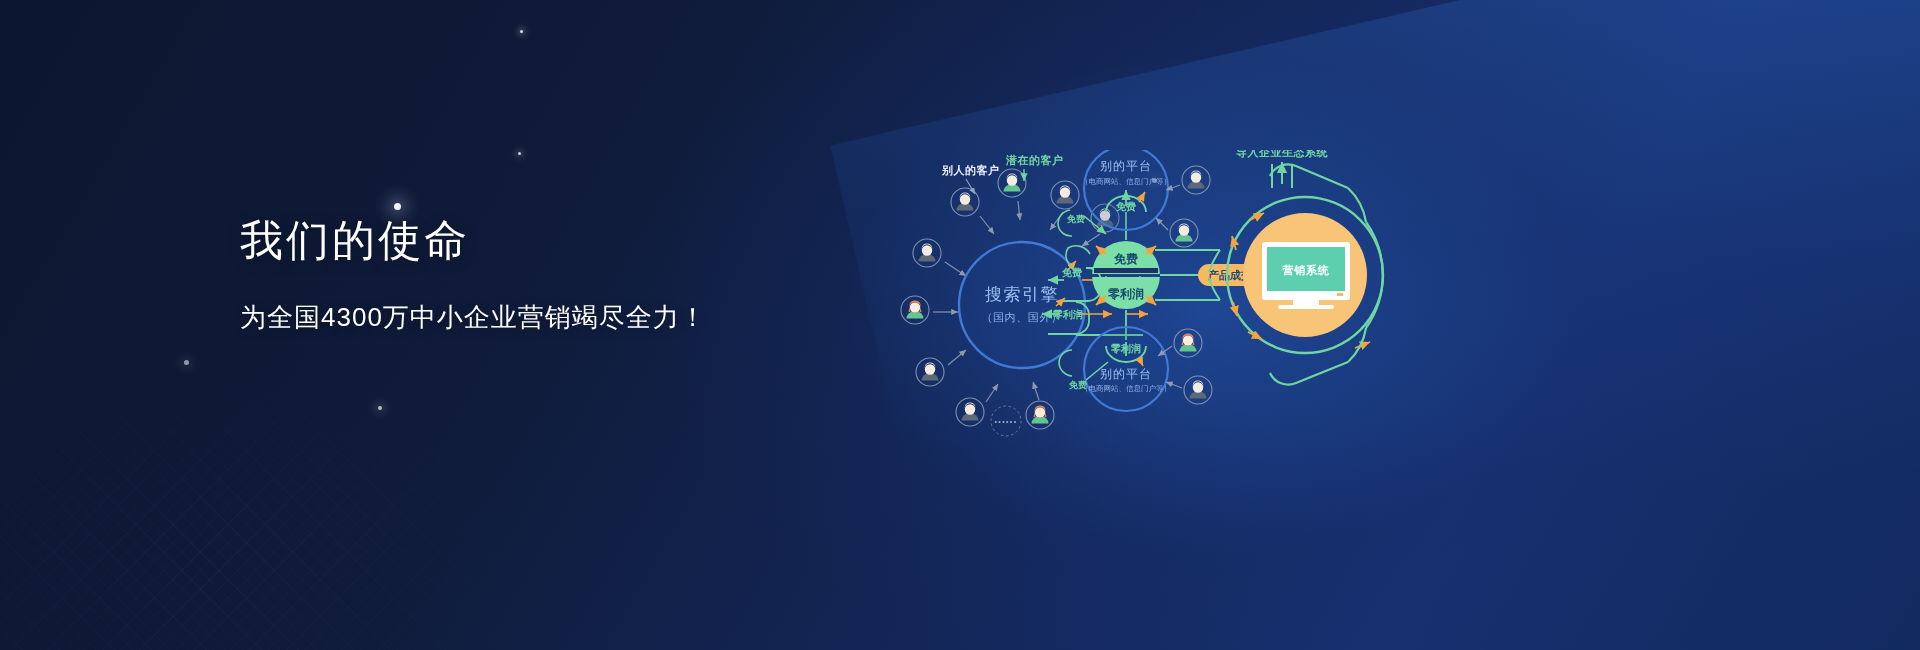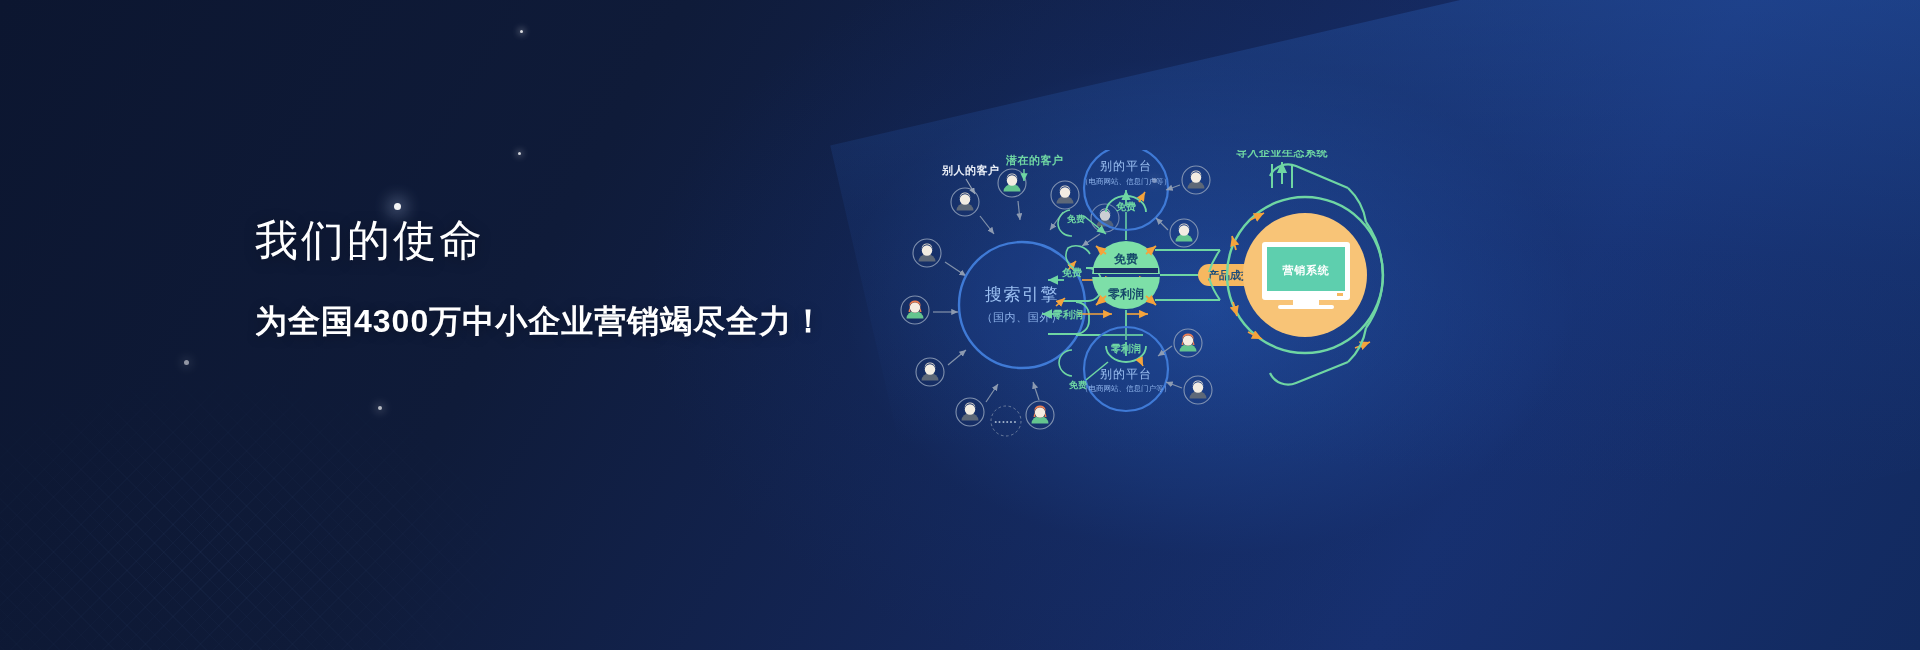--- a/index.html
+++ b/index.html
@@ -31,27 +31,27 @@
     position:absolute;left:-40px;bottom:-30px;width:720px;height:420px;z-index:1;
     opacity:.33;pointer-events:none;
     background-image:
       repeating-linear-gradient(45deg, rgba(120,165,235,.13) 0 1px, transparent 1px 13px),
       repeating-linear-gradient(-45deg, rgba(120,165,235,.13) 0 1px, transparent 1px 13px);
     -webkit-mask-image:radial-gradient(ellipse 420px 250px at 250px 300px, #000 0%, rgba(0,0,0,.35) 55%, transparent 80%);
     mask-image:radial-gradient(ellipse 420px 250px at 250px 300px, #000 0%, rgba(0,0,0,.35) 55%, transparent 80%);
   }
   .spark{position:absolute;border-radius:50%;background:#fff;z-index:3;pointer-events:none;}
 
-  .hero{position:absolute;left:255px;top:215px;z-index:5;}
+  .hero{position:absolute;left:240px;top:215px;z-index:5;}
   .hero-title{
     font-size:43px;line-height:1.2;color:#fff;letter-spacing:3px;font-weight:400;
     text-shadow:0 2px 14px rgba(0,0,0,.35);margin:0;
   }
   .hero-sub{
-    margin:34px 16px 0 0;font-size:32px;line-height:1.3;color:#fff;letter-spacing:1px;font-weight:700;
+    margin:34px 16px 0 0;font-size:26px;line-height:1.3;color:#fff;letter-spacing:1px;font-weight:400;
     text-shadow:0 2px 12px rgba(0,0,0,.3);
   }
   .figure{position:absolute;left:900px;top:150px;width:660px;height:370px;z-index:4;}
   .figure svg{display:block;}
 </style>
 </head>
 <body>
 
 <div class="stage">
   <div class="diag-sheen"></div>

